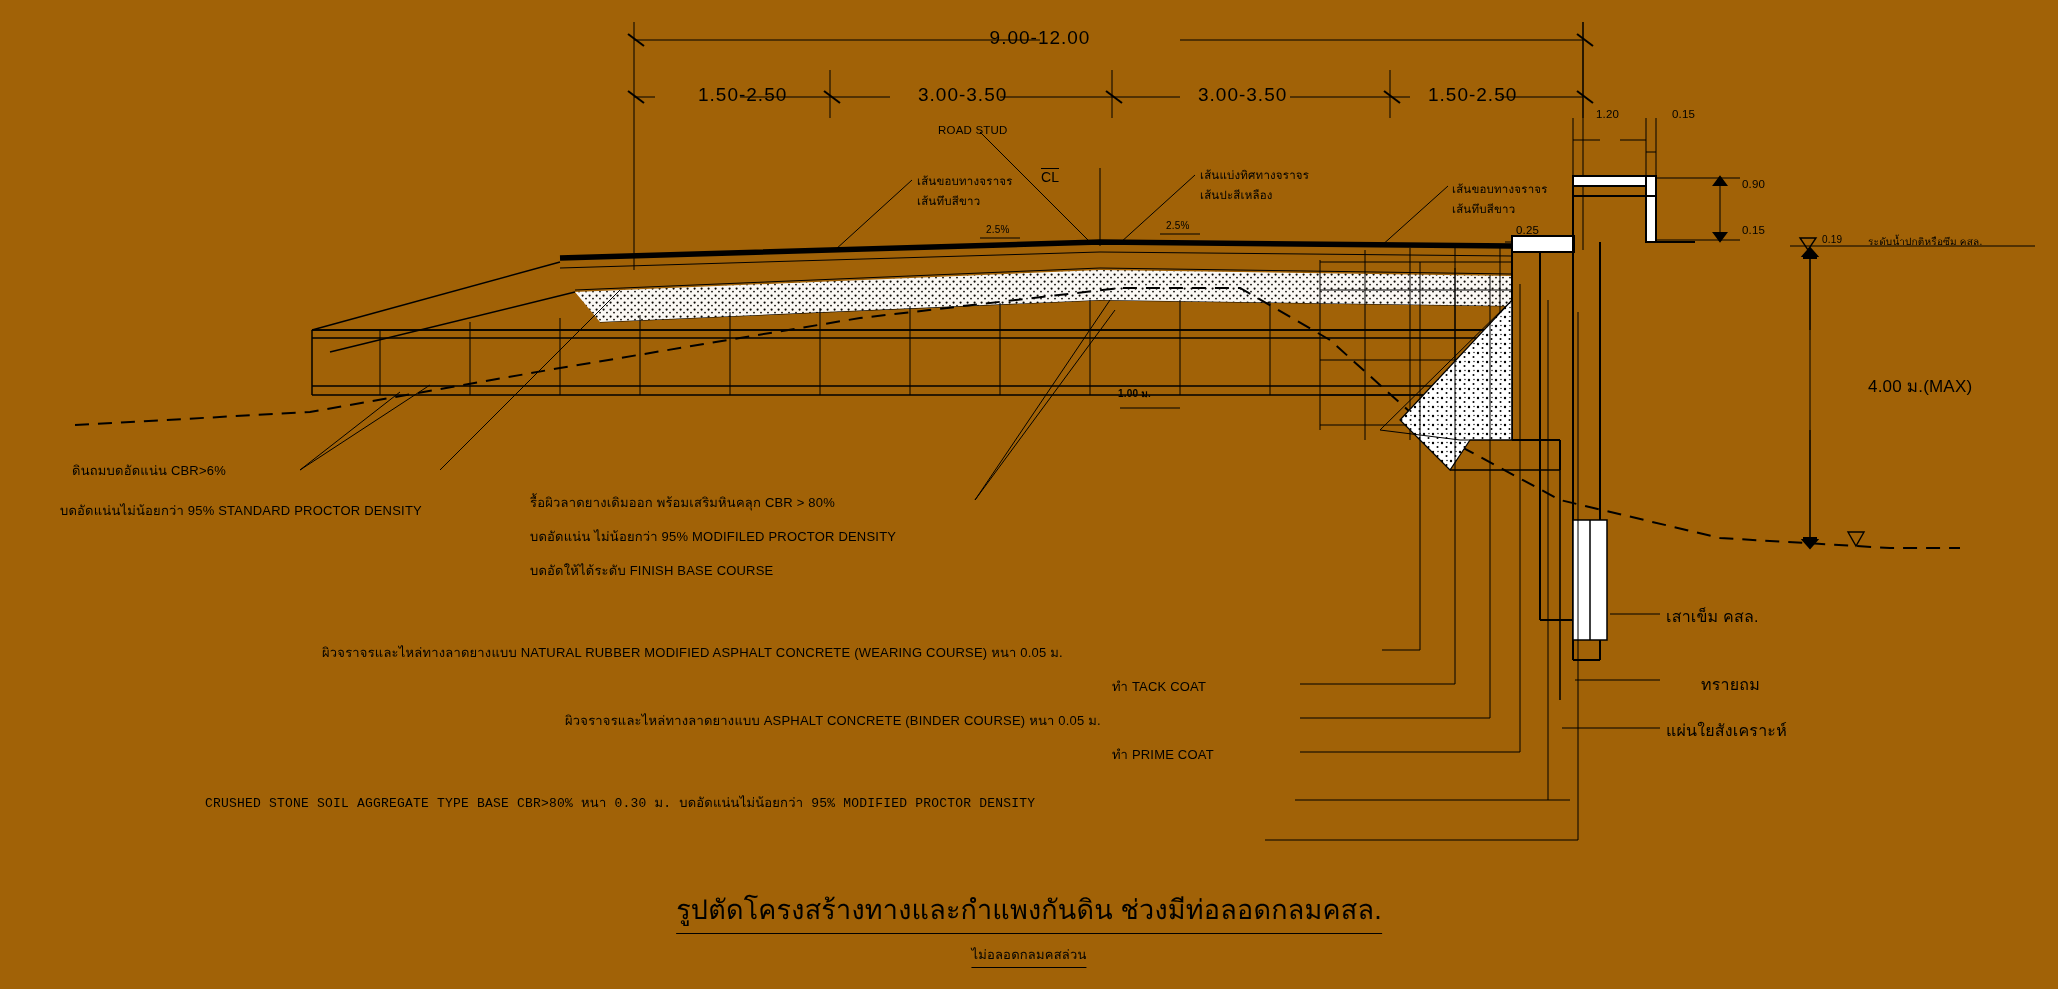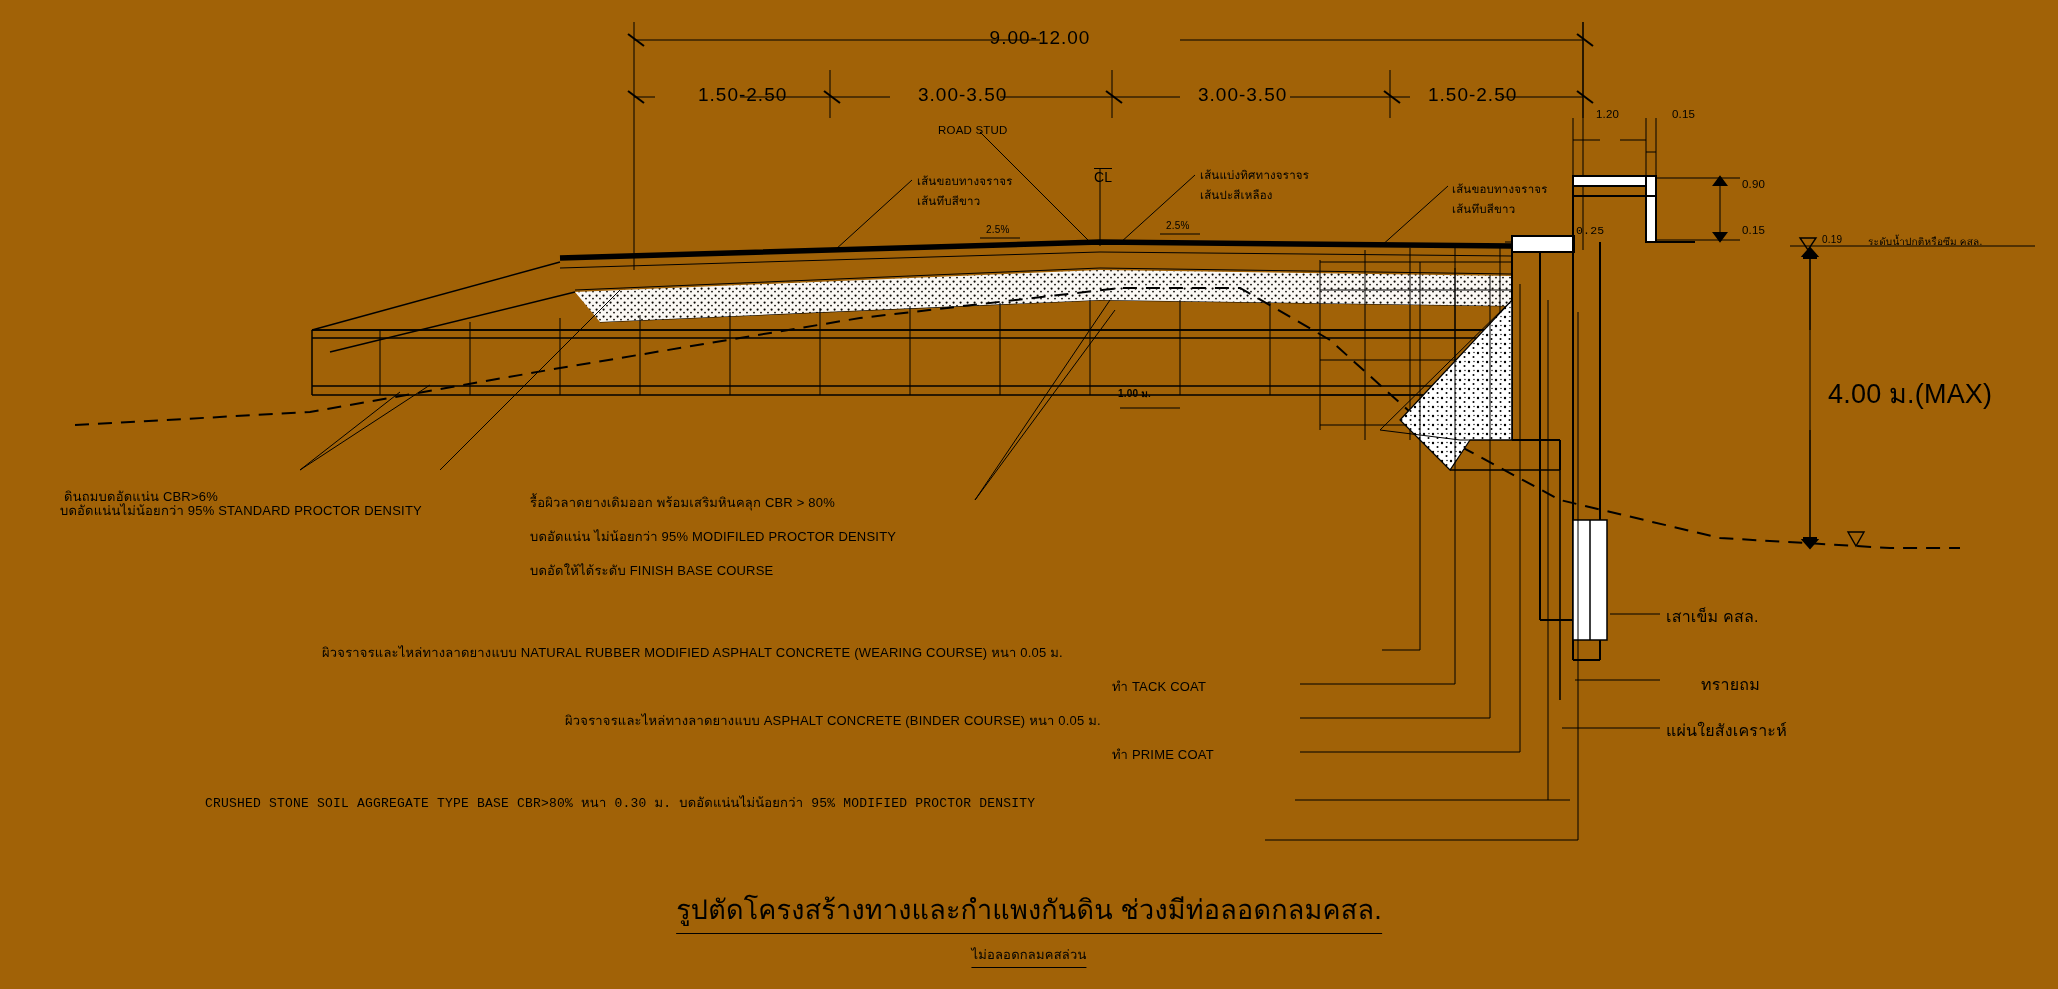--- a/index.html
+++ b/index.html
@@ -304,47 +304,47 @@
   </svg>
 
   <div class="lbl dim" style="left:1040px; top:27px; transform:translateX(-50%);">9.00-12.00</div>
 
   <div class="lbl dim" style="left:698px; top:84px;">1.50-2.50</div>
   <div class="lbl dim" style="left:918px; top:84px;">3.00-3.50</div>
   <div class="lbl dim" style="left:1198px; top:84px;">3.00-3.50</div>
   <div class="lbl dim" style="left:1428px; top:84px;">1.50-2.50</div>
 
   <div class="lbl small" style="left:892px; top:124px;padding-left:46px;">ROAD STUD</div>
-  <div class="lbl small" style="left:1094px; top:168px; font-size:14px; border-top:1.4px solid #000; padding-top:0;">CL</div>
+  <div class="lbl small" style="left:1041px; top:168px; font-size:14px; border-top:1.4px solid #000; padding-top:0;">CL</div>
 
   <div class="lbl small" style="left:917px; top:172px;">เส้นขอบทางจราจร</div>
   <div class="lbl small" style="left:917px; top:192px;">เส้นทึบสีขาว</div>
 
   <div class="lbl small" style="left:1200px; top:166px;">เส้นแบ่งทิศทางจราจร</div>
   <div class="lbl small" style="left:1200px; top:186px;">เส้นปะสีเหลือง</div>
 
   <div class="lbl small" style="left:1452px; top:180px;">เส้นขอบทางจราจร</div>
   <div class="lbl small" style="left:1452px; top:200px;">เส้นทึบสีขาว</div>
 
   <div class="lbl tiny" style="left:986px; top:224px;">2.5%</div>
   <div class="lbl tiny" style="left:1166px; top:220px;">2.5%</div>
 
   <div class="lbl small" style="left:1596px; top:108px;">1.20</div>
   <div class="lbl small" style="left:1672px; top:108px;">0.15</div>
   <div class="lbl small" style="left:1742px; top:178px;">0.90</div>
   <div class="lbl small" style="left:1742px; top:224px;">0.15</div>
-  <div class="lbl small" style="left:1576px; top:224px;font-family:Liberation Mono, monospace;">0.25</div>
+  <div class="lbl small" style="left:1516px; top:224px;">0.25</div>
 
   <div class="lbl tiny" style="left:1822px; top:234px;">0.19</div>
   <div class="lbl tiny" style="left:1868px; top:234px;">ระดับน้ำปกติหรือซึม คสล.</div>
 
-  <div class="lbl" style="left:1828px; top:372px; font-size:27px;">4.00  ม.(MAX)</div>
+  <div class="lbl" style="left:1868px; top:372px; font-size:17px;">4.00  ม.(MAX)</div>
   <div class="lbl tiny" style="left:1118px; top:386px; font-weight:bold;">1.00 ม.</div>
 
-  <div class="lbl note-th" style="left:64px; top:460px;margin-top:26px;">ดินถมบดอัดแน่น CBR&gt;6%</div>
+  <div class="lbl note-th" style="left:72px; top:460px;">ดินถมบดอัดแน่น CBR&gt;6%</div>
   <div class="lbl note-th" style="left:60px; top:500px;">บดอัดแน่นไม่น้อยกว่า 95% STANDARD PROCTOR DENSITY</div>
 
   <div class="lbl note-th" style="left:530px; top:492px;">รื้อผิวลาดยางเดิมออก พร้อมเสริมหินคลุก CBR &gt; 80%</div>
   <div class="lbl note-th" style="left:530px; top:526px;">บดอัดแน่น ไม่น้อยกว่า 95% MODIFILED PROCTOR DENSITY</div>
   <div class="lbl note-th" style="left:530px; top:560px;">บดอัดให้ได้ระดับ FINISH BASE COURSE</div>
 
   <div class="lbl note-th" style="left:322px; top:642px;">ผิวจราจรและไหล่ทางลาดยางแบบ NATURAL RUBBER MODIFIED ASPHALT CONCRETE (WEARING COURSE) หนา 0.05 ม.</div>
   <div class="lbl note-th" style="left:1112px; top:676px;">ทำ TACK COAT</div>
   <div class="lbl note-th" style="left:565px; top:710px;">ผิวจราจรและไหล่ทางลาดยางแบบ ASPHALT CONCRETE (BINDER COURSE) หนา 0.05 ม.</div>
   <div class="lbl note-th" style="left:1112px; top:744px;">ทำ PRIME COAT</div>

